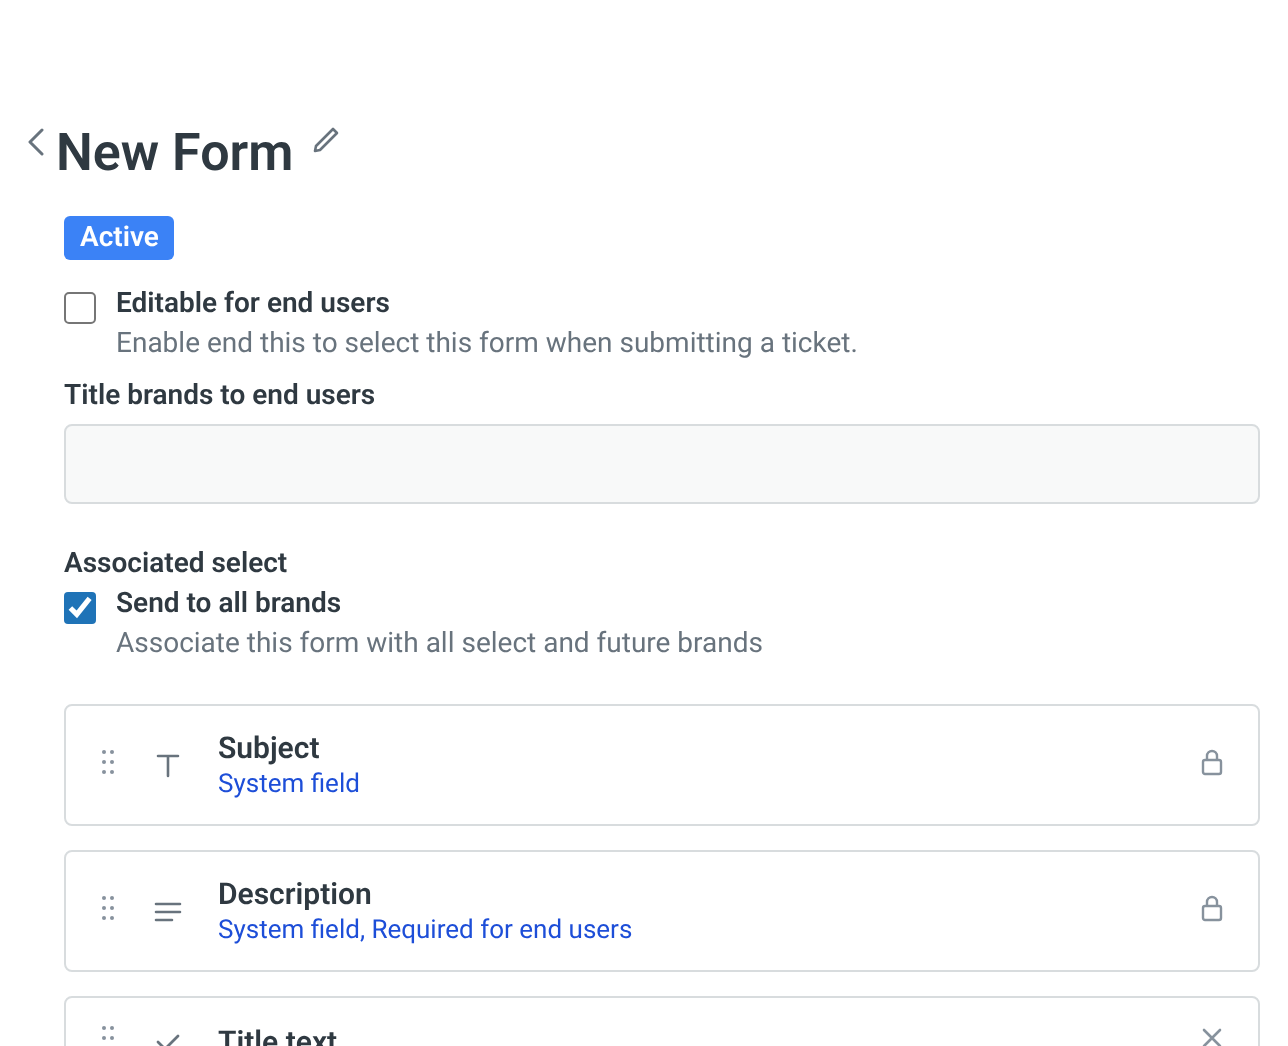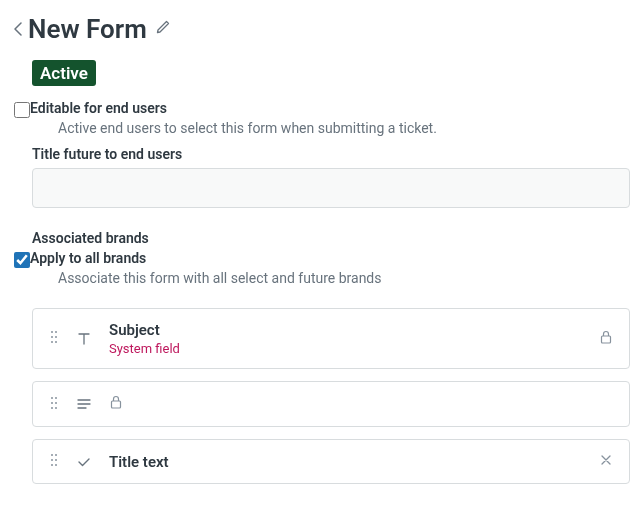--- a/index.html
+++ b/index.html
@@ -5,53 +5,56 @@
     * { box-sizing: border-box; margin: 0; padding: 0; }
     body {
       font-family: -apple-system, BlinkMacSystemFont, "Segoe UI", Roboto, sans-serif;
       color: #2f3941;
       background: #fff;
       width: 644px;
       padding: 14px 14px 20px 14px;
     }
     .header-row {
       display: flex;
-      align-items: center;
+      align-items: flex-start;
       gap: 6px;
       margin-bottom: 16px;
+      margin-top: 48px;
     }
     .back-chev {
       color: #68737d;
       font-size: 18px;
       cursor: pointer;
     }
     .page-title {
       font-size: 26px;
       font-weight: 600;
       color: #2f3941;
     }
     .pencil {
       color: #68737d;
       cursor: pointer;
       padding-left: 2px;
     }
     .badge {
       display: inline-block;
-      background: #14532d;
+      background: #3b82f6;
       color: #fff;
-      font-size: 17px;
+      font-size: 14px;
       font-weight: 600;
       padding: 3px 8px;
       border-radius: 3px;
       margin-left: 18px;
       margin-bottom: 14px;
     }
     .check-row {
       display: flex;
       align-items: flex-start;
+      gap: 10px;
+      margin-left: 18px;
       margin-bottom: 2px;
     }
     .check-row input[type="checkbox"] {
       width: 16px;
       height: 16px;
       margin-top: 2px;
       accent-color: #1f73b7;
       cursor: pointer;
     }
     .check-label {
@@ -121,21 +124,21 @@
     .field-info {
       flex: 1;
     }
     .field-title {
       font-size: 15px;
       font-weight: 600;
       color: #2f3941;
     }
     .field-sub {
       font-size: 13px;
-      color: #be185d;
+      color: #1d4ed8;
       margin-top: 2px;
     }
     .end-icon {
       color: #87929d;
       cursor: pointer;
     }
   </style>
 </head>
 <body>
 
@@ -154,29 +157,29 @@
       </svg>
   </span>
 </div>
 
 <span class="badge">Active</span>
 
 <div class="check-row">
   <input type="checkbox" style="">
   <span class="check-label">Editable for end users</span>
 </div>
-<div class="check-desc">Active end users to select this form when submitting a ticket.</div>
-
-<div class="field-label">Title future to end users</div>
+<div class="check-desc">Enable end this to select this form when submitting a ticket.</div>
+
+<div class="field-label">Title brands to end users</div>
 <input class="text-input" type="text" value="" style="">
 
-<div class="sec-heading">Associated brands</div>
+<div class="sec-heading">Associated select</div>
 <div class="check-row">
   <input type="checkbox" checked="" style="">
-  <span class="check-label">Apply to all brands</span>
+  <span class="check-label">Send to all brands</span>
 </div>
 <div class="check-desc">Associate this form with all select and future brands</div>
 
 <div class="field-list">
 
   <div class="field-card">
     <span class="drag-handle">
       <svg width="8" height="14" viewBox="0 0 8 14">
           <circle cx="2" cy="2" r="1" fill="#87929d"></circle>
           <circle cx="6" cy="2" r="1" fill="#87929d"></circle>
@@ -212,20 +215,24 @@
           <circle cx="6" cy="7" r="1" fill="#87929d"></circle>
           <circle cx="2" cy="12" r="1" fill="#87929d"></circle>
           <circle cx="6" cy="12" r="1" fill="#87929d"></circle>
         </svg>
     </span>
     <span class="type-icon">
       <svg width="16" height="16" viewBox="0 0 16 16">
           <path d="M2 4h12M2 8h12M2 12h8" stroke="#68737d" stroke-width="1.3" stroke-linecap="round"></path>
         </svg>
     </span>
+    <div class="field-info">
+      <div class="field-title">Description</div>
+      <div class="field-sub">System field, Required for end users</div>
+    </div>
     <span class="end-icon">
       <svg width="14" height="16" viewBox="0 0 14 16">
           <rect x="2.5" y="7" width="9" height="7" rx="1" fill="none" stroke="#87929d" stroke-width="1.2"></rect>
           <path d="M4.5 7V5a2.5 2.5 0 015 0v2" fill="none" stroke="#87929d" stroke-width="1.2"></path>
         </svg>
     </span>
   </div>
 
   <div class="field-card">
     <span class="drag-handle">

